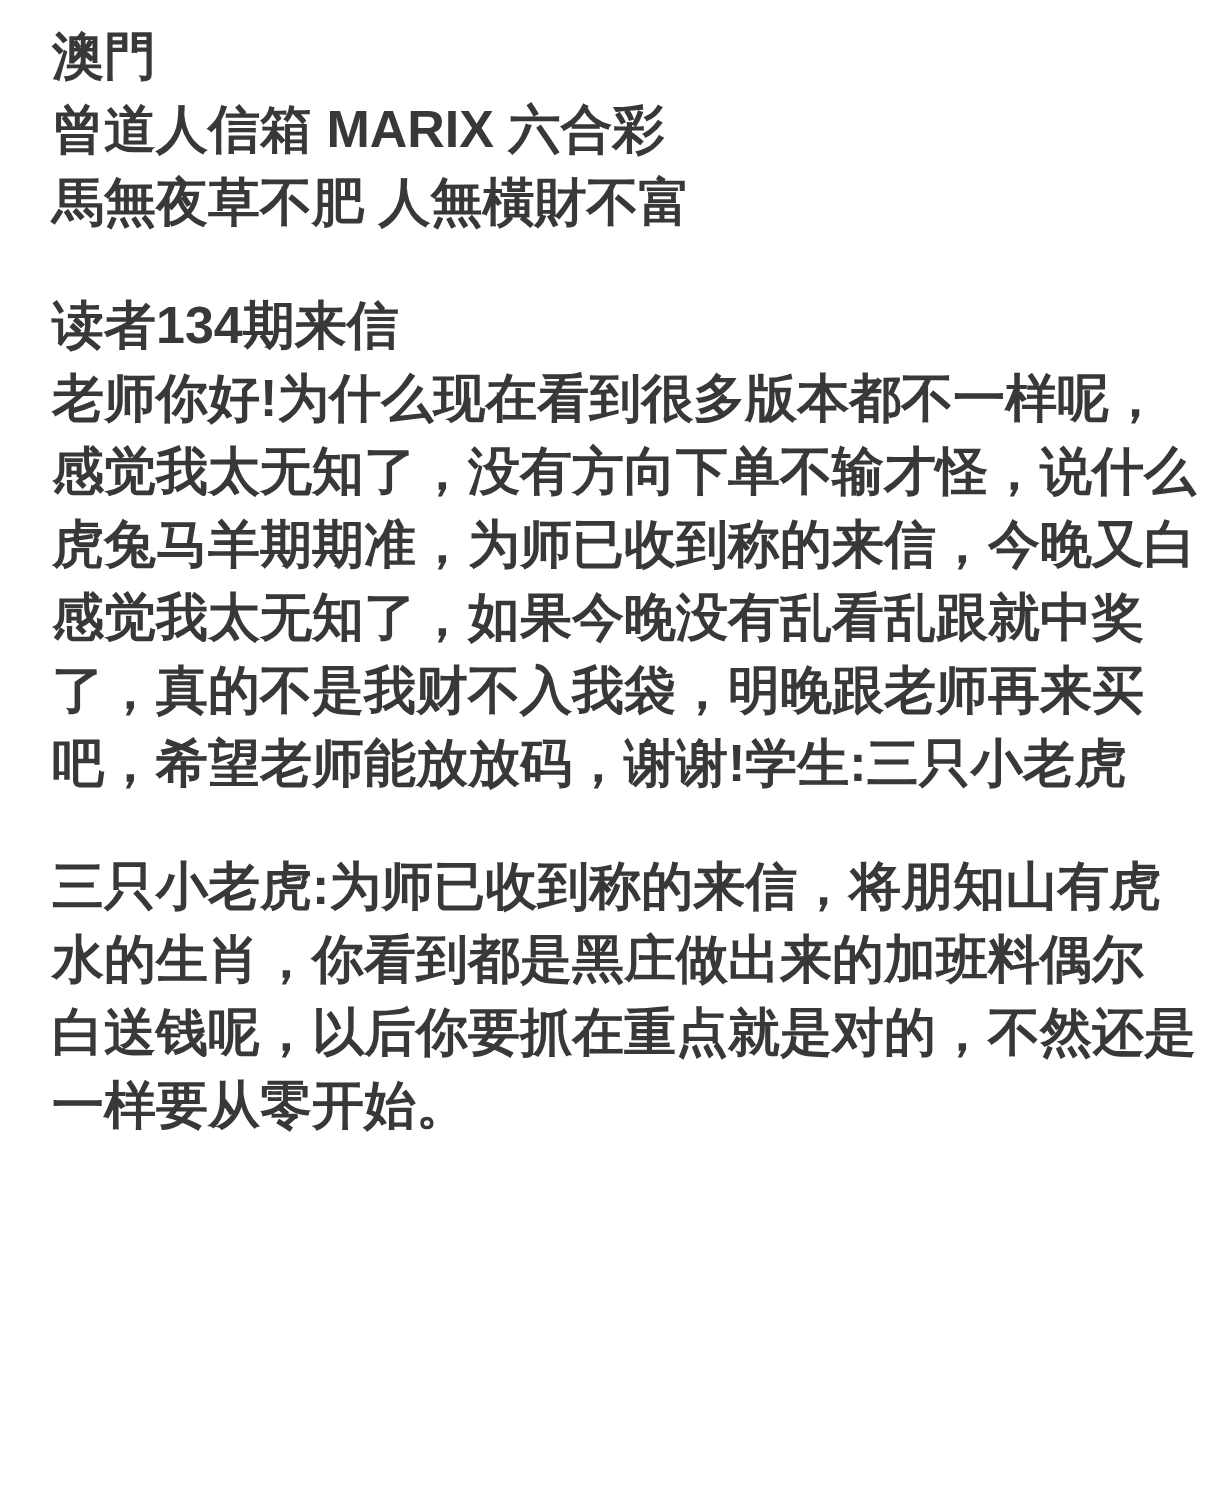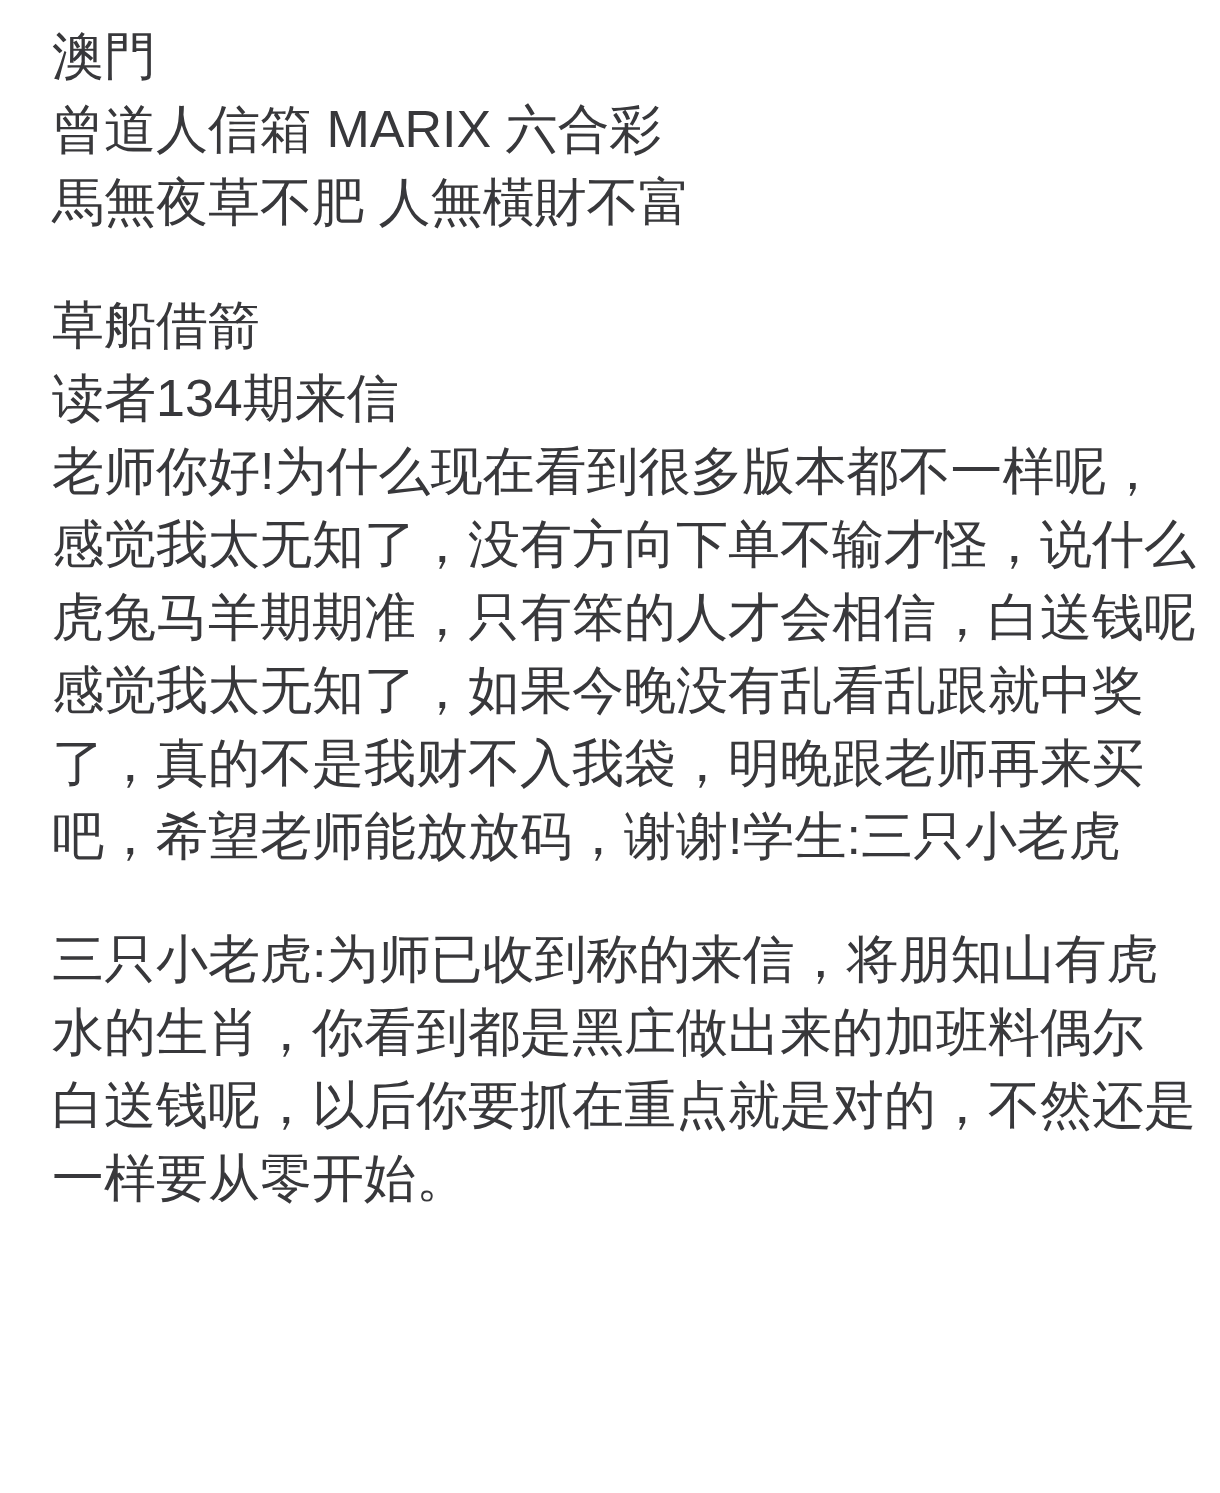--- a/index.html
+++ b/index.html
@@ -19,40 +19,39 @@
     padding: 20px 40px 0 52px;
     overflow: hidden;
   }
   .line {
     height: 73px;
     line-height: 73px;
     font-size: 52px;
     color: var(--text, #38383b);
     white-space: pre;
     letter-spacing: 0px;
-    font-weight: 400;
+    font-weight: 700;
   }
   .blank {
     height: 50px;
     line-height: 50px;
   }
 </style>
 </head>
 <body>
 
 <main data-name="document-page">
   <div class="line" data-name="region-line">澳門</div>
   <div class="line" data-name="masthead-title-line">曾道人信箱 MARIX 六合彩</div>
   <div class="line" data-name="proverb-line">馬無夜草不肥 人無橫財不富</div>
   <div class="line blank" data-name="blank-spacer"></div>
-  <div class="line" data-name="article-title-line">草船借箭</div>
   <div class="line" data-name="issue-line">读者134期来信</div>
   <div class="line" data-name="letter-line-1">老师你好!为什么现在看到很多版本都不一样呢，</div>
   <div class="line" data-name="letter-line-2">感觉我太无知了，没有方向下单不输才怪，说什么</div>
-  <div class="line" data-name="letter-line-3">虎兔马羊期期准，只有笨的人才会相信，白送钱呢</div>
+  <div class="line" data-name="letter-line-3">虎兔马羊期期准，为师已收到称的来信，今晚又白</div>
   <div class="line" data-name="letter-line-4">感觉我太无知了，如果今晚没有乱看乱跟就中奖</div>
   <div class="line" data-name="letter-line-5">了，真的不是我财不入我袋，明晚跟老师再来买</div>
   <div class="line" data-name="letter-line-6">吧，希望老师能放放码，谢谢!学生:三只小老虎</div>
   <div class="line blank" data-name="blank-spacer"></div>
   <div class="line" data-name="reply-line-1">三只小老虎:为师已收到称的来信，将朋知山有虎</div>
   <div class="line" data-name="reply-line-3">水的生肖，你看到都是黑庄做出来的加班料偶尔</div>
   <div class="line" data-name="reply-line-5">白送钱呢，以后你要抓在重点就是对的，不然还是</div>
   <div class="line" data-name="reply-line-6">一样要从零开始。</div>
   <div class="line blank" data-name="blank-spacer"></div>
 </main>

